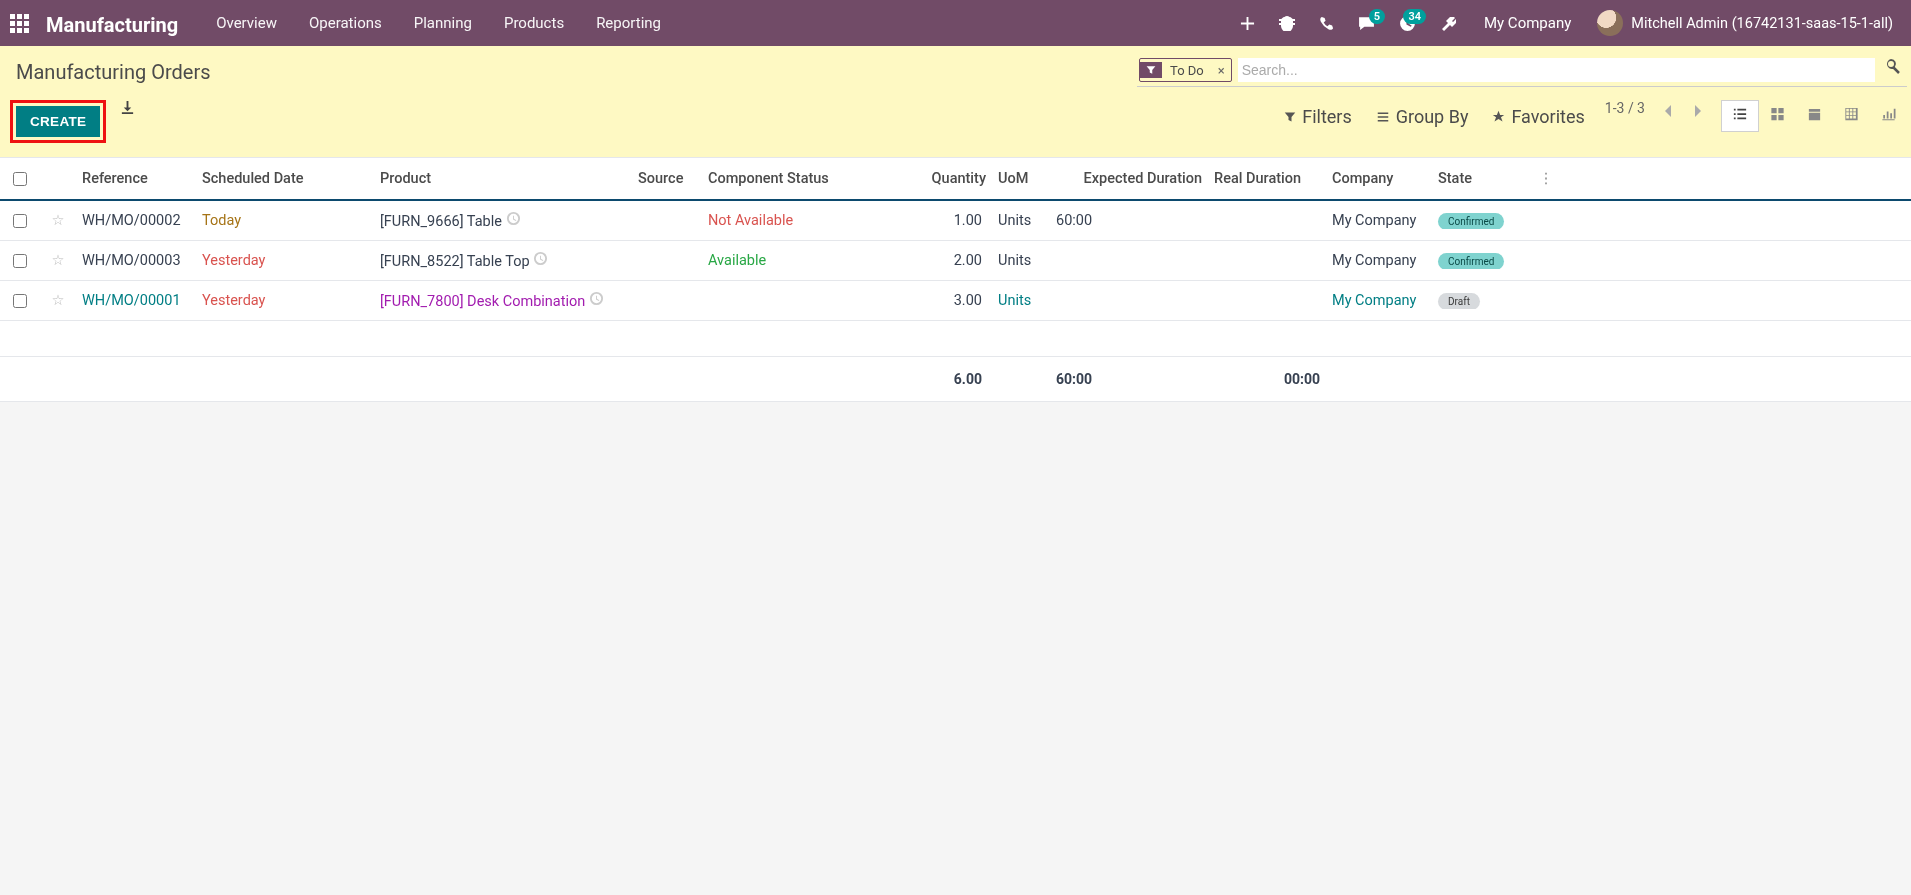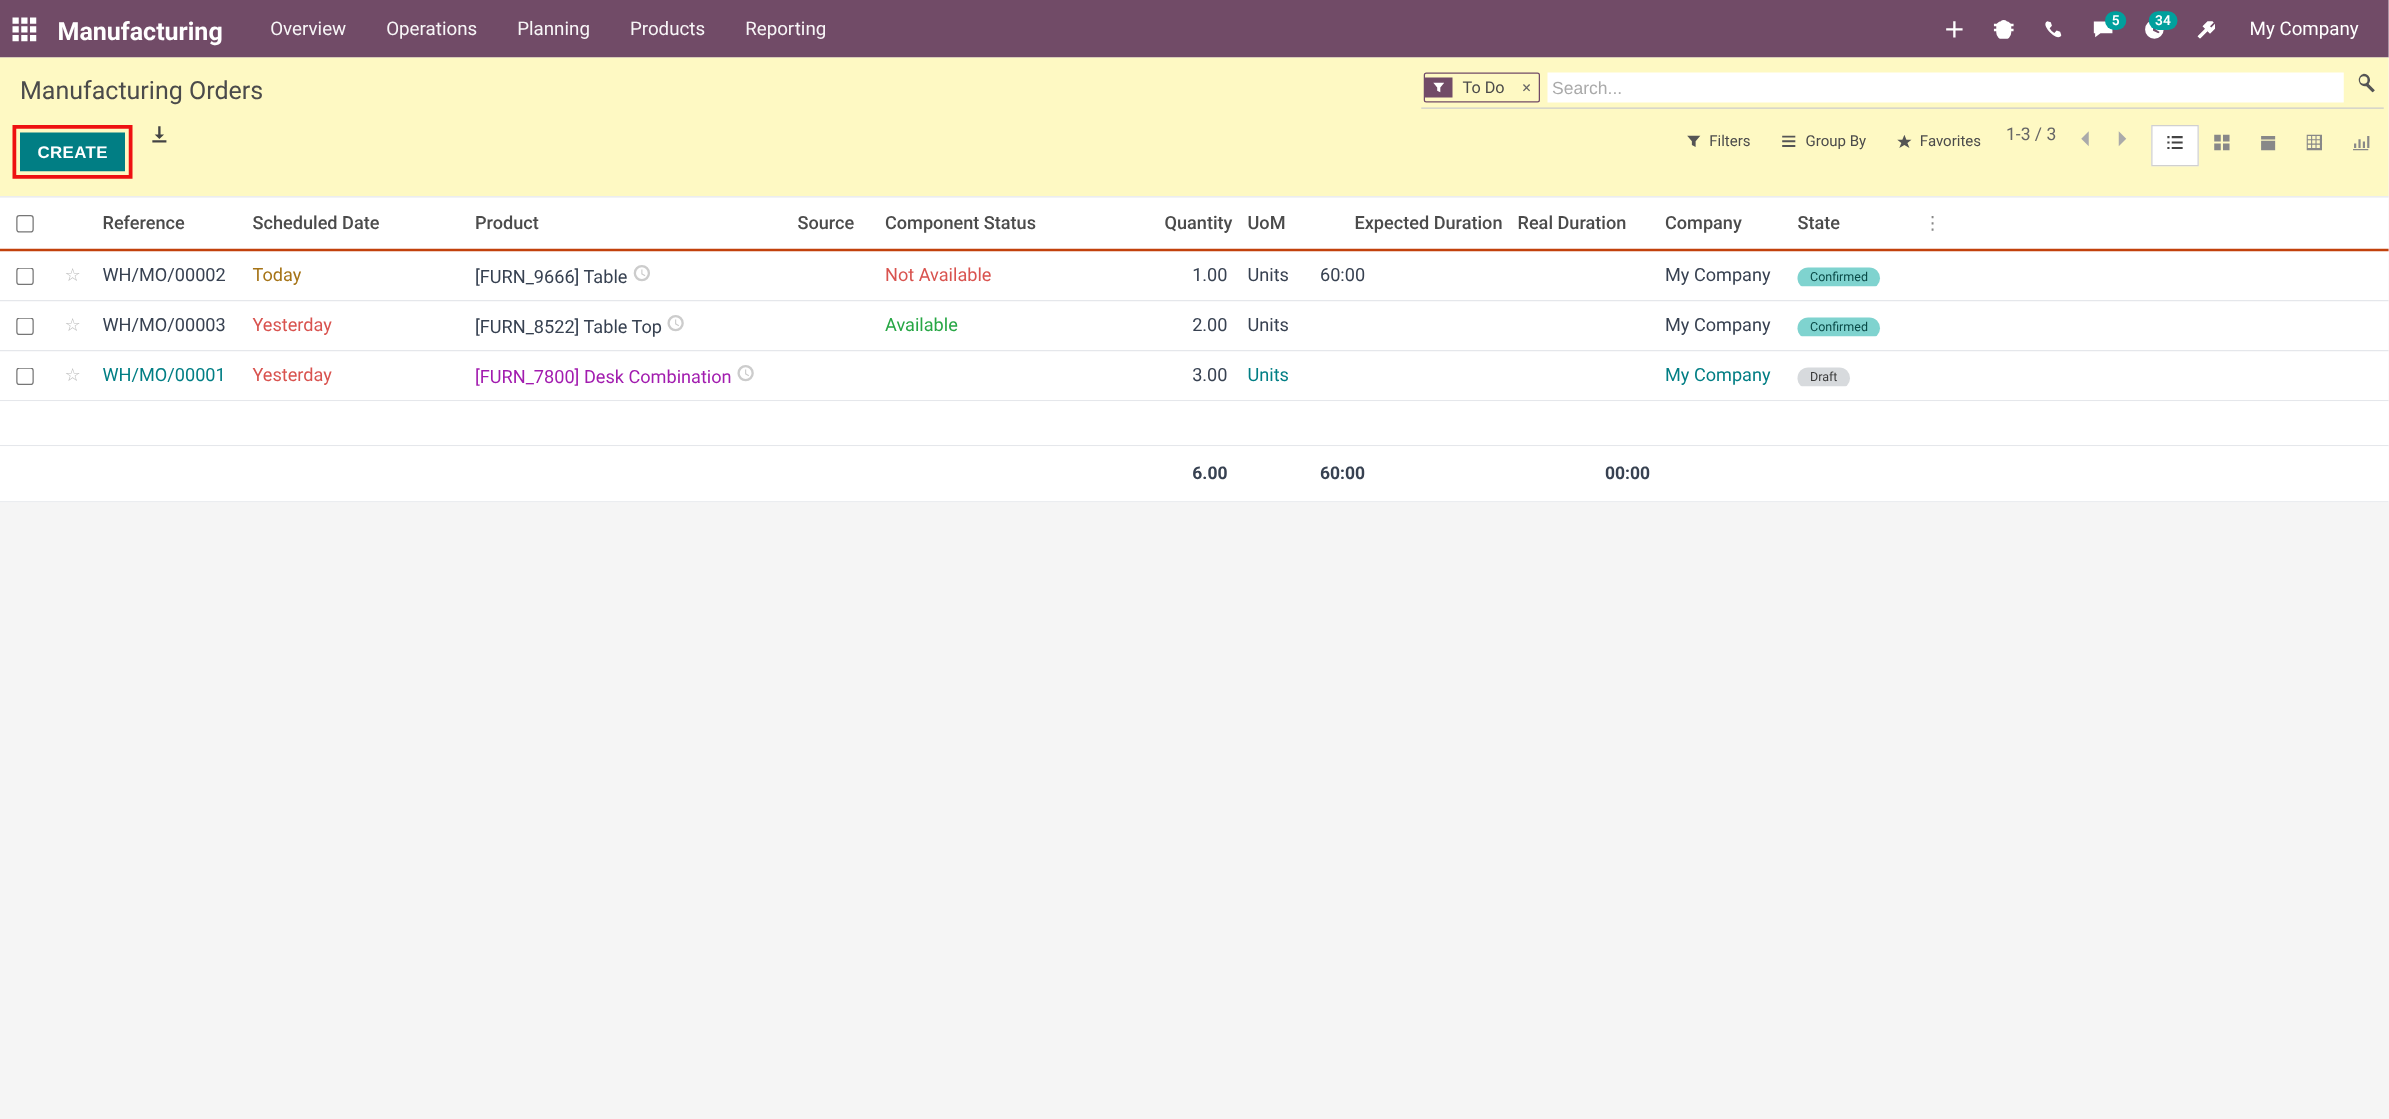--- a/index.html
+++ b/index.html
@@ -28,29 +28,29 @@
 .facet .flabel{padding:3px 8px;color:#4b4b4b}
 .facet .fx{padding:0 6px;color:#666;cursor:pointer}
 .searchbox input{border:none;outline:none;flex:1;font-size:14px;padding:4px}
 .searchbox input::placeholder{color:#aaa}
 .searchbtn{color:#4b4b4b;padding:0 4px;cursor:pointer}
 .ctl-row2{display:flex;align-items:flex-start;padding:12px 0 14px 0}
 .create{background:#017e84;color:#fff;border:none;padding:8px 14px;font-weight:700;letter-spacing:.3px;cursor:pointer;font-size:13.5px}
 .create-hl{border:3px solid #e11;padding:3px;display:inline-block;margin-left:-6px}
 .dl{color:#4b4b4b;margin-left:14px;cursor:pointer}
 .midspacer{flex:1}
-.fbtn{display:flex;align-items:center;gap:6px;padding:6px 12px;color:#4b4b4b;cursor:pointer;font-size:12px}
+.fbtn{display:flex;align-items:center;gap:6px;padding:6px 12px;color:#4b4b4b;cursor:pointer;font-size:18px}
 .pager{color:#666;margin:0 8px;font-size:14px}
 .nav-arrow{padding:4px 10px;color:#888;cursor:pointer}
 .viewbtns{display:flex;gap:0;margin-left:8px}
 .viewbtn{padding:6px 10px;color:#6b7280;cursor:pointer;border:1px solid transparent}
 .viewbtn.active{background:#fff;border:1px solid #d0d0d0;color:#374151}
 .table{width:100%;background:#fff}
 .thead,.trow,.tfoot{display:grid;grid-template-columns:40px 36px 120px 178px 258px 70px 178px 112px 58px 158px 118px 106px 96px 36px;align-items:center;border-bottom:1px solid #e5e7eb}
-.thead{font-weight:500;color:#4b4b4b;padding:12px 0;font-size:14.5px;border-bottom:2px solid #c2410c;border-top:1px solid #e5e7eb}
+.thead{font-weight:500;color:#4b4b4b;padding:12px 0;font-size:14.5px;border-bottom:2px solid #0c4a6e;border-top:1px solid #e5e7eb}
 .thead>div{padding:0 6px}
 .trow{padding:10px 0;font-size:14.5px}
 .trow>div{padding:0 6px;white-space:nowrap;overflow:hidden;text-overflow:ellipsis}
 .chk{display:flex;justify-content:center}
 .chk input{width:14px;height:14px}
 .star{color:#bbb;cursor:pointer;text-align:center}
 .ref{color:#374151}
 .ref.link{color:#017e84}
 .sched.today{color:#a67417}
 .sched.past{color:#d9534f}
@@ -120,20 +120,24 @@
         <path d="M8 1a7 7 0 100 14A7 7 0 008 1zm1 3v4l3 2-1 1-4-2V4z"></path>
       </svg>
       <span class="badge">34</span>
     </div>
   <div class="icn">
       <svg width="16" height="16" viewBox="0 0 16 16">
         <path d="M13 1l2 2-3 3 1 1 3-3v4l-4 4-2-2-6 6-2-2 6-6-2-2 4-4h4z"></path>
       </svg>
     </div>
   <div class="company">My Company</div>
+  <div class="user">
+    <div class="avatar"></div>
+    <div class="uname">Mitchell Admin (16742131-saas-15-1-all)</div>
+  </div>
 </div>
 
 <div class="controlbar">
   <div class="ctl-row1">
     <div class="page-title">Manufacturing Orders</div>
     <div class="searchwrap">
       <div class="searchbox">
         <span class="facet">
           <span class="ficon">
               <svg width="10" height="10" fill="#fff" viewBox="0 0 16 16">

